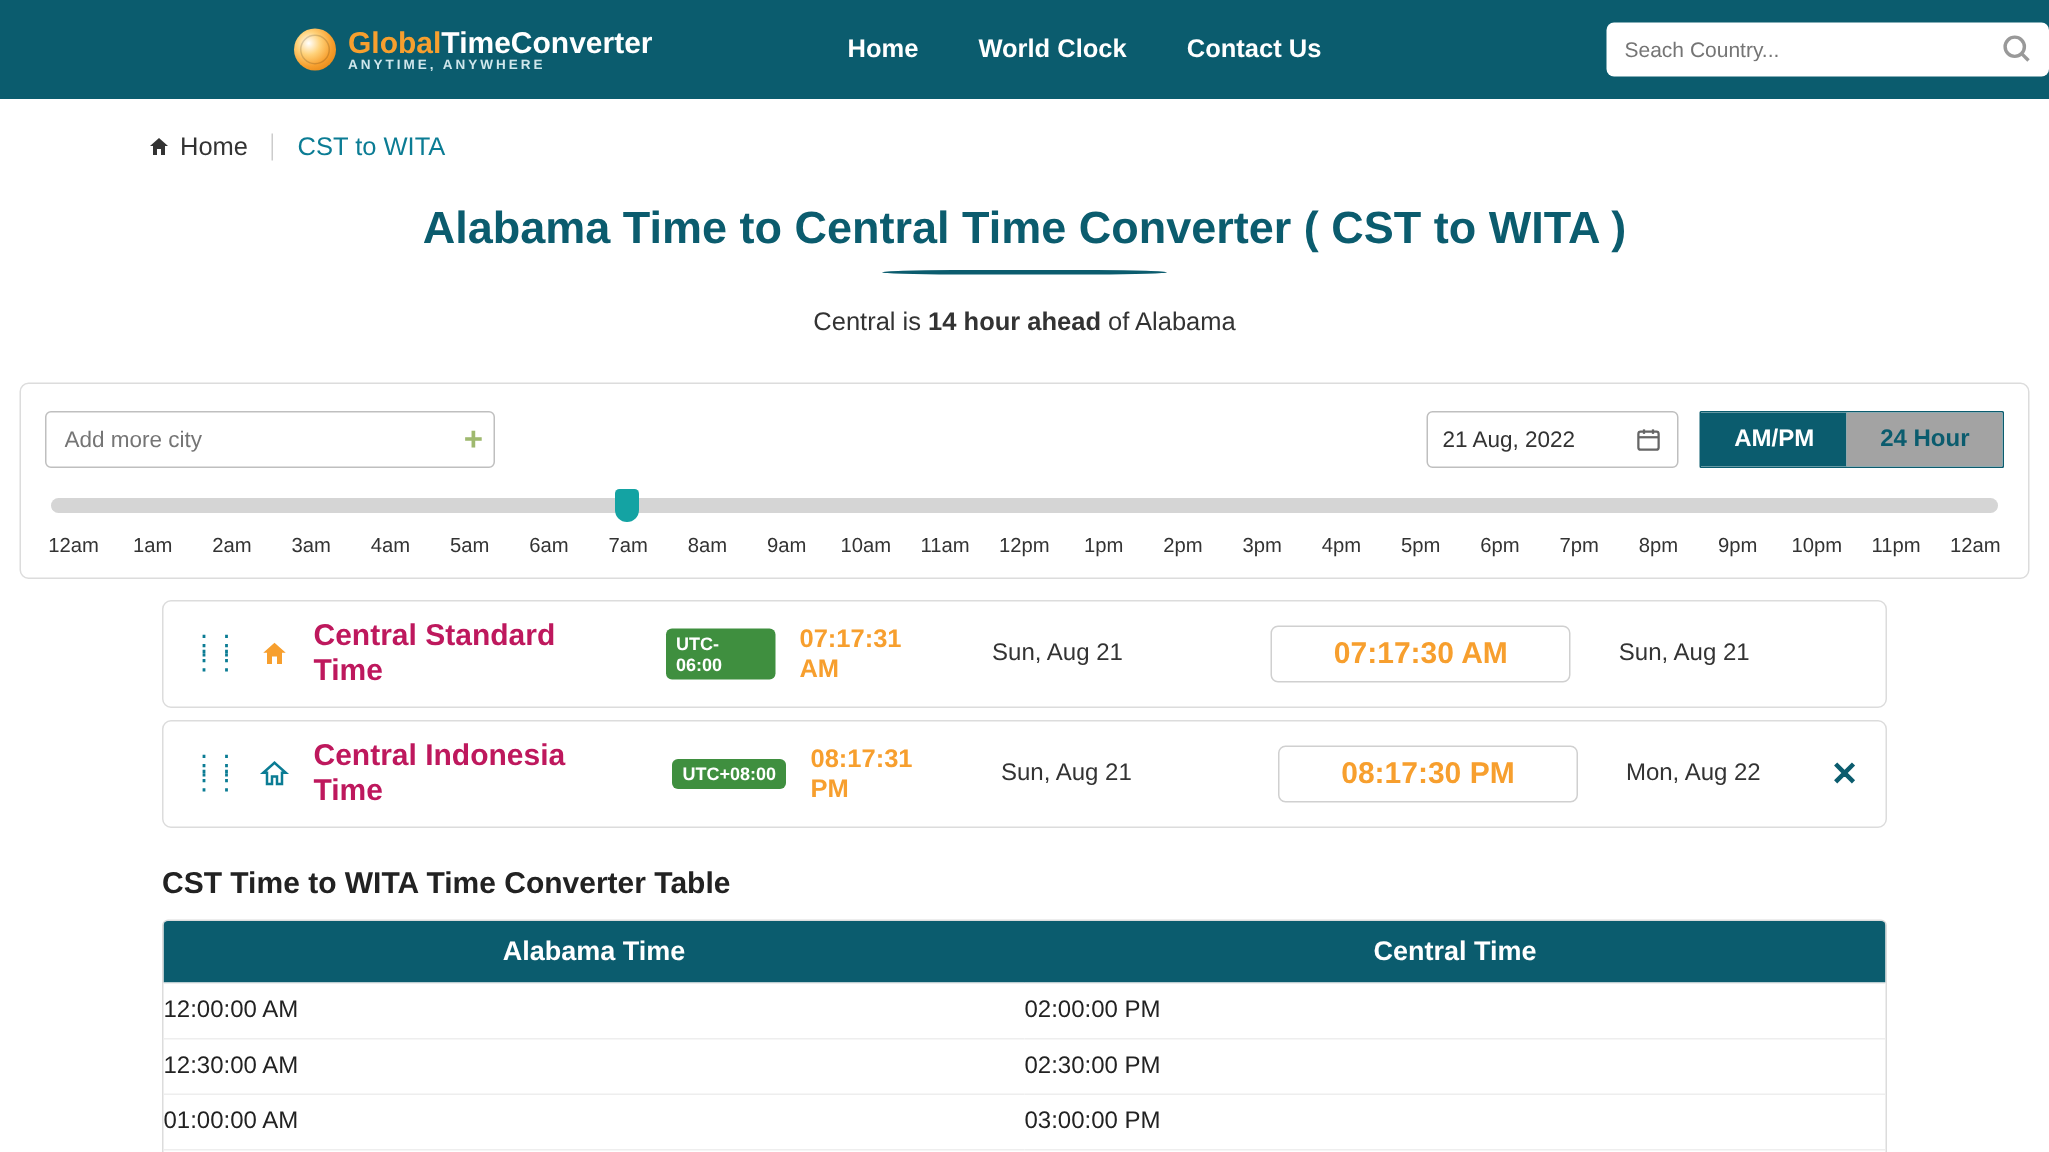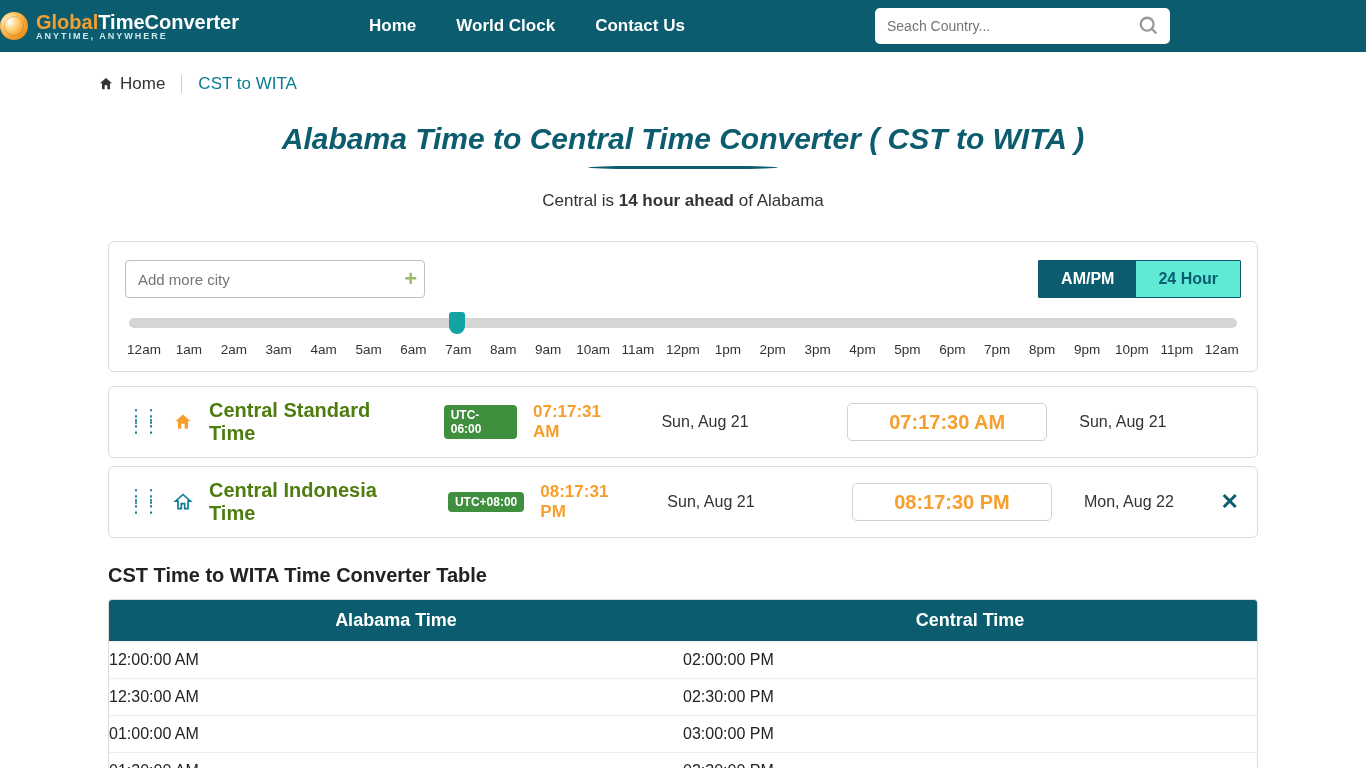--- a/index.html
+++ b/index.html
@@ -1,19 +1,19 @@
 <!DOCTYPE html>
 <html><head>
 <meta charset="utf-8">
 <style>
 * { margin:0; padding:0; box-sizing:border-box; font-family:"Segoe UI",Arial,sans-serif; }
 body { background:#fff; color:#333; }
 
 
-.header { background:#0b5c6e; height:52px; display:flex; align-items:center; justify-content:flex-start; }
+.header { background:#0b5c6e; height:66px; display:flex; align-items:center; justify-content:flex-end; }
 .header-inner { width:1170px; display:flex; align-items:center; }
 .logo { display:flex; align-items:center; gap:8px; }
 .logo-globe { width:28px; height:28px; border-radius:50%; background:radial-gradient(circle at 35% 35%, #fff 0%, #ffd27a 30%, #f79f2e 60%, #d97706 100%); position:relative; flex-shrink:0; }
 .logo-globe::after{content:"";position:absolute;inset:4px;border:1px solid rgba(0,0,0,.15);border-radius:50%;}
 .logo-text { line-height:1; }
 .logo-text .line1 { font-size:20px; font-weight:700; }
 .logo-text .line1 .g{color:#f79f2e;} .logo-text .line1 .rest{color:#fff;}
 .logo-text .line2 { font-size:9px; letter-spacing:2px; color:#cfe7ec; font-weight:600; }
 .nav { display:flex; gap:40px; margin-left:130px; }
 .nav a { color:#fff; text-decoration:none; font-weight:600; font-size:17px; }
@@ -22,53 +22,53 @@
 .search-wrap .sicon { position:absolute; right:10px; top:7px; color:#999; }
 
 
 .crumbs { width:1170px; margin:0 auto; padding:22px 0 10px; display:flex; align-items:center; gap:16px; font-size:17px; }
 .crumbs .home { color:#333; display:flex; align-items:center; gap:6px; }
 .crumbs .sep { width:1px; height:18px; background:#ccc; }
 .crumbs .cur { color:#0b7c94; }
 
 
 .title-wrap { text-align:center; margin-top:18px; }
-.title-wrap h1 { color:#0b5c6e; font-size:30px; font-weight:700;font-style:italic; }
+.title-wrap h1 { color:#0b5c6e; font-size:30px; font-weight:700; }
 .title-wrap .rule { width:190px; height:3px; background:#0b5c6e; margin:10px auto 0; border-radius:50%/100%; }
 .subtitle { text-align:center; margin-top:22px; font-size:17px; color:#333; }
 .subtitle b{font-weight:700;}
 
 
-.panel { width:1150px; margin:30px auto 0; border:1px solid #dcdcdc; border-radius:6px; padding:18px 16px 14px; }
+.panel { width:1340px; margin:30px auto 0; border:1px solid #dcdcdc; border-radius:6px; padding:18px 16px 14px; }
 .panel-top { display:flex; align-items:center; gap:14px; }
 .add-city { position:relative; width:300px; }
 .add-city input { width:100%; height:38px; border:1px solid #bfbfbf; border-radius:4px; padding:0 40px 0 12px; font-size:15px; color:#888; }
 .add-city .plus { position:absolute; right:8px; top:6px; font-size:22px; font-weight:700; color:#9fb96f; }
 .spacer{flex:1;}
 .date-box { display:flex; align-items:center; border:1px solid #bfbfbf; border-radius:4px; height:38px; padding:0 10px; gap:40px; font-size:15px; }
 .cal-icon{color:#666;}
 .fmt-toggle { display:flex; border:1px solid #0b5c6e; border-radius:1px; overflow:hidden; height:38px; }
-.fmt-toggle button { border:none; padding:0 22px; font-size:16px; font-weight:700; cursor:pointer; background:#5eead4; color:#0b5c6e; }
+.fmt-toggle button { border:none; padding:0 22px; font-size:16px; font-weight:700; cursor:pointer; background:#a3a3a3; color:#0b5c6e; }
 .fmt-toggle button.active { background:#0b5c6e; color:#fff; }
 
 
 .slider-wrap { margin-top:20px; }
 .track { position:relative; height:10px; background:#d5d5d5; border-radius:6px; margin:0 4px; }
 .thumb { position:absolute; top:-6px; width:16px; height:22px; background:#14a3a3; border-radius:3px 3px 8px 8px; transform:translateX(-50%); }
 .thumb::after{content:"";position:absolute;bottom:-6px;left:50%;transform:translateX(-50%);border:6px solid transparent;border-top-color:#14a3a3;}
 .ticks { display:flex; justify-content:space-between; margin-top:14px; font-size:13.5px; color:#333; padding:0 2px;}
 .ticks span{min-width:34px;text-align:center;}
 
 
 .tz-list { width:1150px; margin:14px auto 0; }
 .tz-row { border:1px solid #dcdcdc; border-radius:6px; display:flex; align-items:center; padding:12px 18px; gap:16px; margin-bottom:8px; }
 .drag { color:#0b7c94; font-size:18px; letter-spacing:-3px; line-height:.55; cursor:grab;}
 .home-icon { font-size:20px; }
 .home-solid{color:#f79f2e;} .home-outline{color:#0b7c94;}
-.tz-name { font-size:20px; font-weight:700; color:#4d7c0f; }
+.tz-name { font-size:20px; font-weight:700; color:#be185d; }
 .utc-badge { background:#3f8f3f; color:#fff; font-size:12px; font-weight:700; padding:3px 7px; border-radius:4px; margin-left:6px;}
 .live-time { color:#f79f2e; font-weight:700; font-size:17px; margin-left:auto; }
 .live-date { font-size:16px; color:#333; margin-left:14px; width:110px;}
 .time-input { border:1px solid #d0d0d0; border-radius:5px; width:200px; height:38px; text-align:center; font-size:20px; font-weight:700; color:#f79f2e; margin-left:60px;}
 .row-date2 { font-size:16px; color:#333; margin-left:16px; width:110px;}
 .close-x { color:#0b5c6e; font-size:22px; font-weight:700; cursor:pointer; margin-left:12px;}
 
 
 .tbl-title { width:1150px; margin:26px auto 12px; font-size:20px; font-weight:700; color:#222;}
 .tbl { width:1150px; margin:0 auto; border:1px solid #dcdcdc; border-radius:4px; overflow:hidden;}
@@ -126,20 +126,31 @@
   <span>Central is </span><b>14 hour ahead</b><span> of Alabama</span>
 </div>
 
 <div class="panel">
   <div class="panel-top">
     <div class="add-city">
       <input type="text" placeholder="Add more city" style="">
       <span class="plus">+</span>
     </div>
     <div class="spacer"></div>
+    <div class="date-box">
+      <span>21 Aug, 2022</span>
+      <span class="cal-icon">
+        <svg width="18" height="18" viewBox="0 0 24 24" fill="#666">
+            <rect x="3" y="5" width="18" height="16" rx="2" fill="none" stroke="#666" stroke-width="2"></rect>
+            <line x1="3" y1="10" x2="21" y2="10" stroke="#666" stroke-width="2"></line>
+            <line x1="8" y1="3" x2="8" y2="7" stroke="#666" stroke-width="2"></line>
+            <line x1="16" y1="3" x2="16" y2="7" stroke="#666" stroke-width="2"></line>
+          </svg>
+      </span>
+    </div>
     <div class="fmt-toggle">
       <button class="active">AM/PM</button>
       <button>24 Hour</button>
     </div>
   </div>
   <div class="slider-wrap">
     <div class="track">
       <div class="thumb" id="thumb" style="left: 29.6%;"></div>
     </div>
     <div class="ticks" id="ticks">

